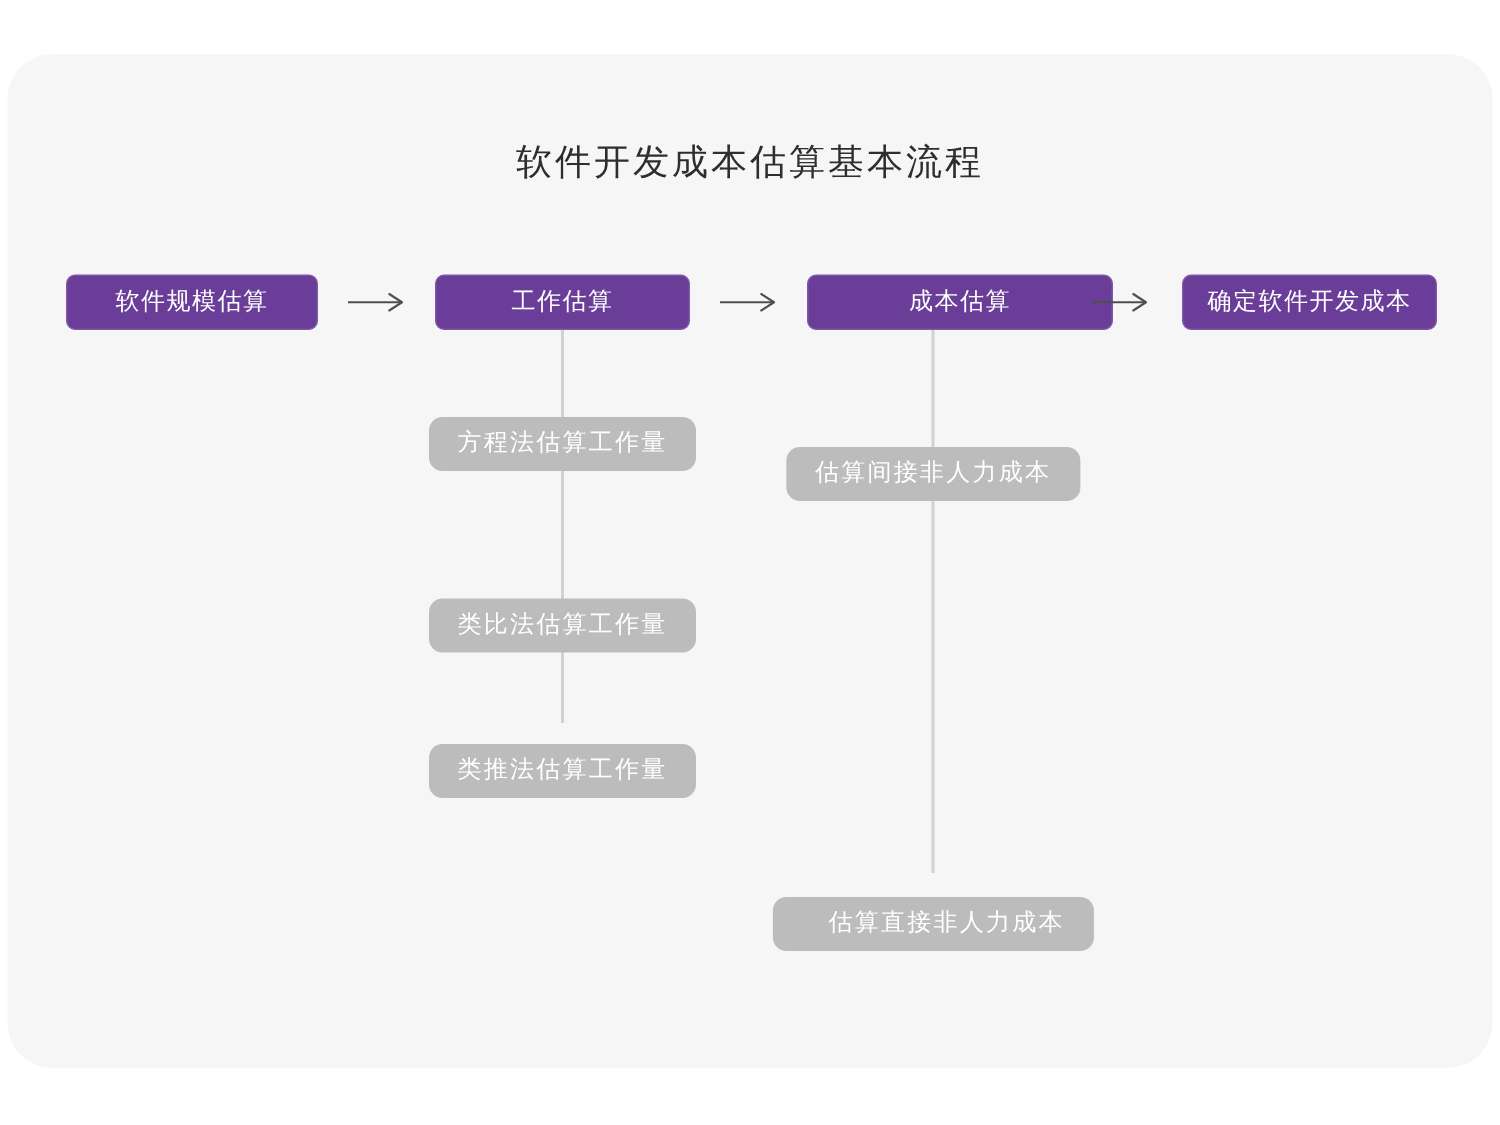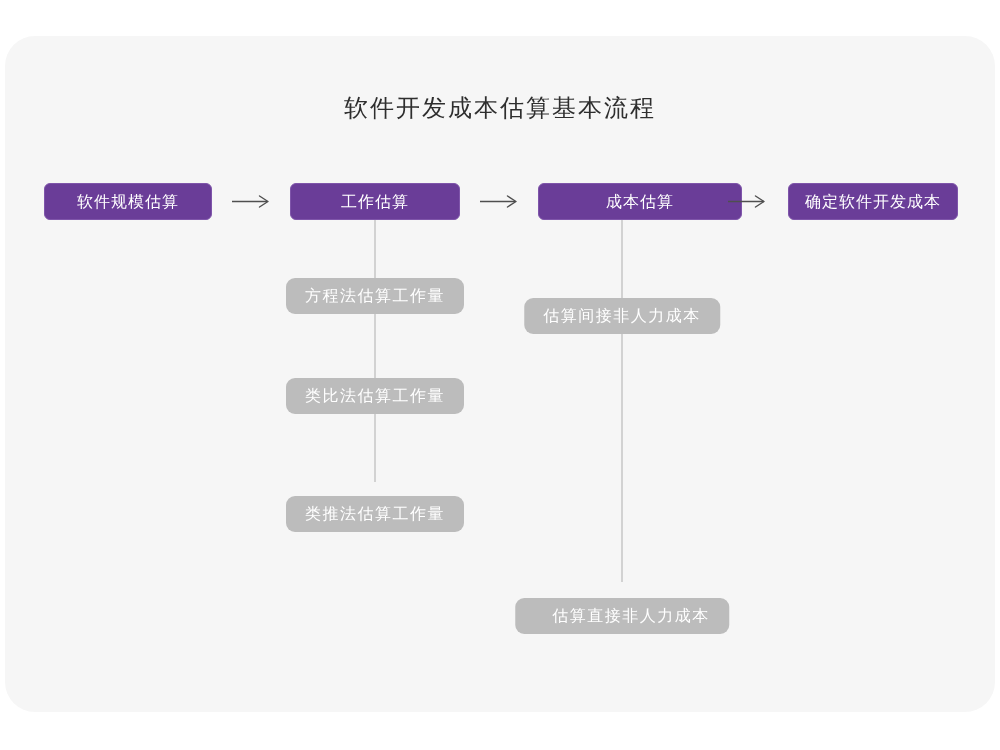--- a/index.html
+++ b/index.html
@@ -49,21 +49,21 @@
   .c-work{left:374px;top:220px;height:262px;}
   .c-cost{left:621px;top:220px;height:362px;}
   .sub-node{
     position:absolute;transform:translateX(-50%);
     height:36px;line-height:36px;padding:0 19px;
     background:var(--node-gray);border-radius:9px;
     color:var(--node-text);font-size:16px;letter-spacing:1.5px;
     white-space:nowrap;text-align:center;
   }
   .col-work{left:375px;} .col-cost{left:622px;margin-top:20px;}
-  .r1{top:278px;} .r2{top:378px;} .r3{top:496px;} .r4{top:578px;padding-left:37px;}
+  .r1{top:278px;} .r2{top:399px;} .r3{top:496px;} .r4{top:578px;padding-left:37px;}
 </style>
 </head>
 <body>
 
 <div class="page">
 
   <div class="card"></div>
 
   <h1 class="title">软件开发成本估算基本流程</h1>
 

